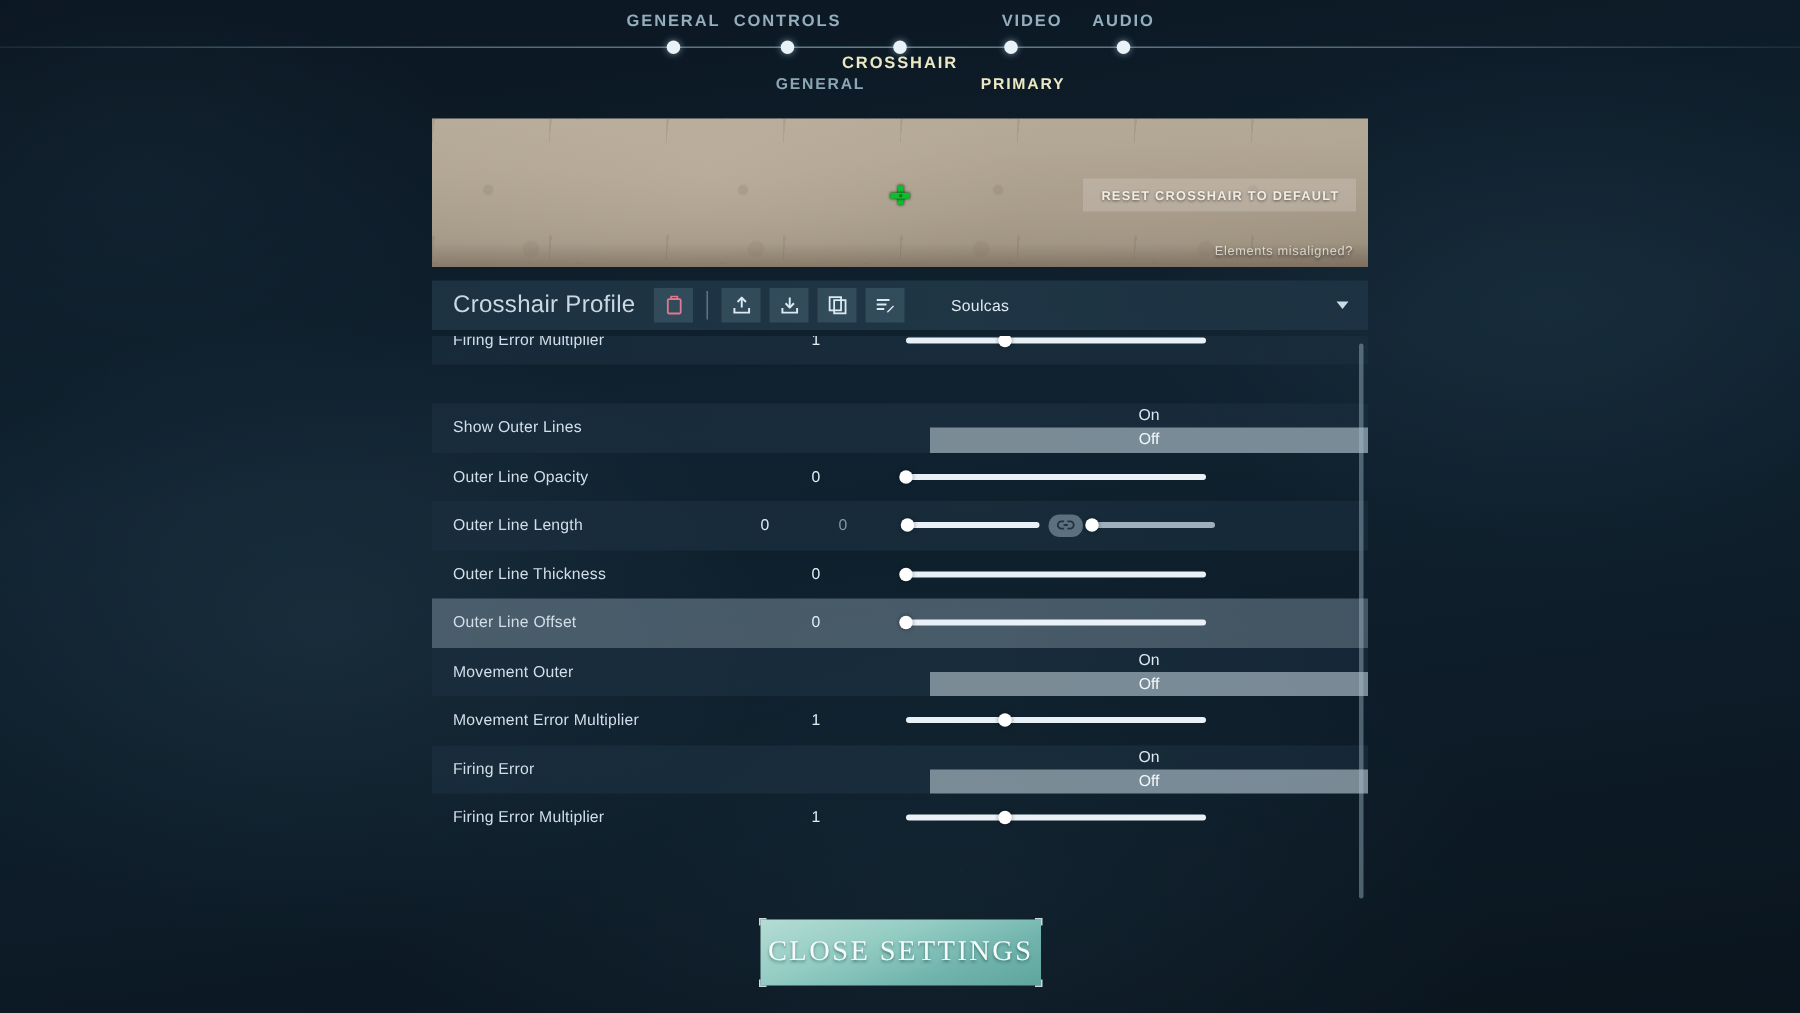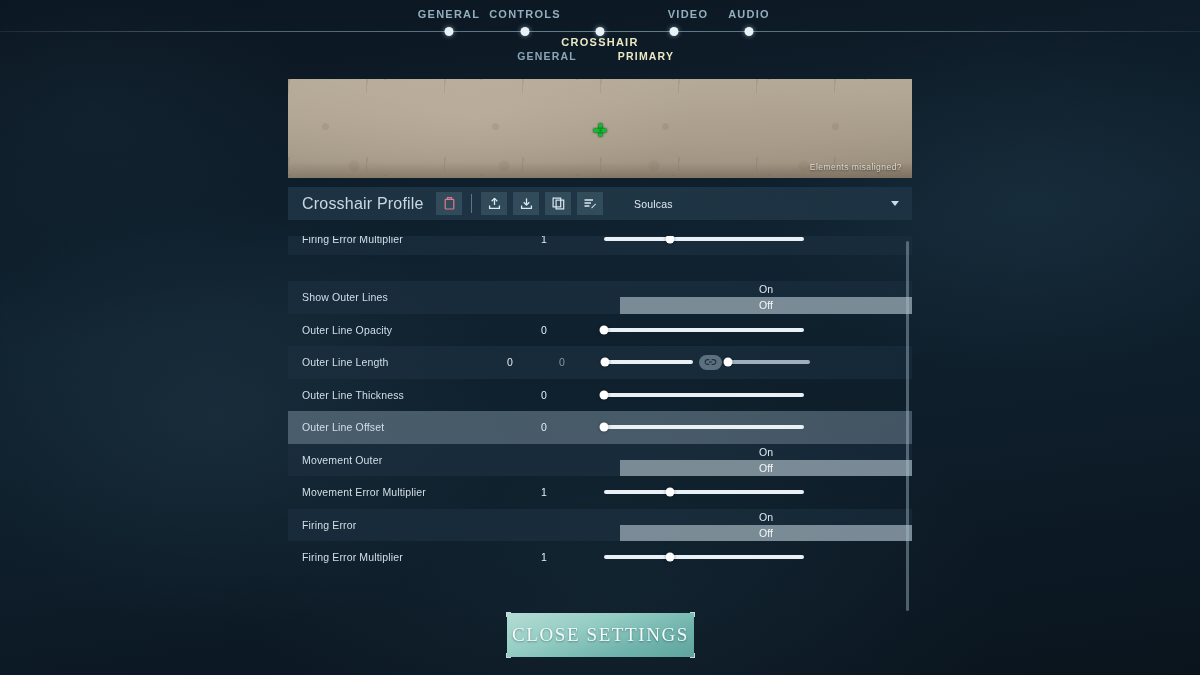--- a/index.html
+++ b/index.html
@@ -232,21 +232,21 @@
     border-left: 4.5px solid transparent;
     border-right: 4.5px solid transparent;
     border-top: 5px solid #cddbe5;
   }
 
   
   #list-wrap {
     position: relative;
     width: 624px;
     height: 380px;
-    margin-top: 16px;
+    margin-top: 4px;
     overflow: hidden;
   }
   .row {
     position: relative;
     height: 32.5px;
     display: flex;
     align-items: center;
   }
   .row.shade {
     background: linear-gradient(90deg, rgba(26,46,62,0.72), rgba(30,52,68,0.55) 60%, rgba(26,46,62,0.62));
@@ -405,32 +405,33 @@
         <div class="nav-label">VIDEO</div>
       </div>
       <div class="nav-dot" style="left: 674px;"></div>
       <div class="nav-item" style="left: 749px;">
         <div class="nav-label">AUDIO</div>
       </div>
       <div class="nav-dot" style="left: 749px;"></div>
     </div>
   <div id="nav-subtabs">
       <div class="subnav-item" style="left: 547px;">GENERAL</div>
-      <div class="subnav-item active" style="left: 646px;">PRIMARY</div>
+      <div class="subnav-item active" style="left: 682px;">PRIMARY</div>
     </div>
 </div>
 
 <div id="panel">
 
   <div id="preview">
     <div id="crosshair">
       <div class="ch-arm ch-v"></div>
       <div class="ch-arm ch-h"></div>
       <div class="ch-dot"></div>
     </div>
+    <div id="reset-crosshair">RESET CROSSHAIR TO DEFAULT</div>
     <div id="elements-misaligned">Elements misaligned?</div>
   </div>
 
   <div id="profile-row">
     <div id="profile-label">Crosshair Profile</div>
 
     <div id="profile-actions">
       <div class="icon-btn">
         <svg width="11" height="13" viewBox="0 0 11 13">
           <rect x="1.2" y="2.4" width="8.6" height="9.6" rx="0.8" fill="none" stroke="#e0798f" stroke-width="1.2"></rect>

